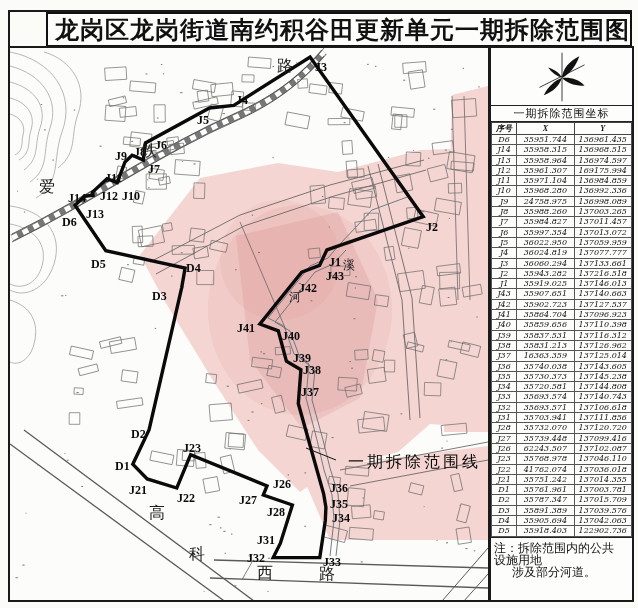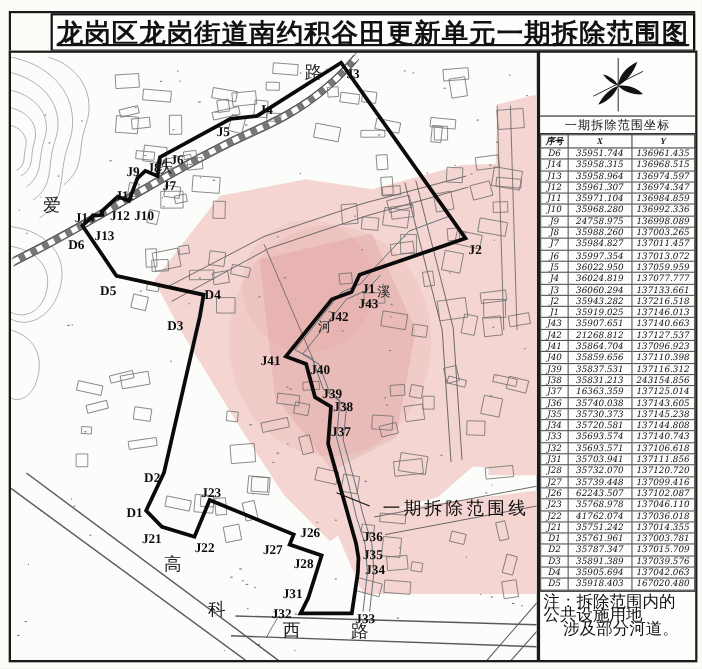--- a/index.html
+++ b/index.html
@@ -1,20 +1,20 @@
 <!DOCTYPE html>
 <html><head>
 <meta charset="utf-8">
 <style>
   html,body{margin:0;padding:0;background:#e9e9e6;}
   .page{position:relative;width:638px;height:608px;background:#fbfbf8;overflow:hidden;
         font-family:"Liberation Serif","DejaVu Serif",serif;color:#111;}
   .frame{position:absolute;left:8px;top:10px;width:624px;height:592px;border:2px solid #1a1a1a;box-sizing:border-box;}
   .title-box{position:absolute;left:46px;top:12px;width:586px;height:35px;border:2px solid #111;box-sizing:border-box;
-             display:flex;align-items:center;justify-content:center;background:#fdfdfb;text-decoration:underline;}
+             display:flex;align-items:center;justify-content:flex-end;background:#fdfdfb;}
   .title-box h1{margin:0;font-size:24px;font-weight:700;letter-spacing:1px;white-space:nowrap;}
   
   .map-panel{position:absolute;left:8px;top:46px;width:482px;height:556px;border:2px solid #1a1a1a;
              box-sizing:border-box;background:#fcfcfa;overflow:hidden;}
   .map-panel svg{position:absolute;left:0;top:0;}
   .ml{position:absolute;white-space:nowrap;pointer-events:none;}
   .ml.vertex{font-size:12px;font-weight:700;letter-spacing:0px;color:#0b0b0b;}
   .ml.road{font-size:16px;color:#1c1c1c;}
   .ml.river{font-size:12px;color:#1c1c1c;}
   .boundary-big-label{position:absolute;left:338px;top:404px;font-size:16px;letter-spacing:3px;color:#0a0a0a;white-space:nowrap;}
@@ -22,21 +22,21 @@
   .sidebar{position:absolute;left:490px;top:46px;width:144px;height:556px;border:2px solid #1a1a1a;border-left-width:1px;
            box-sizing:border-box;background:#fdfdfb;display:flex;flex-direction:column;}
   .compass-box{height:57px;border-bottom:1px solid #222;display:flex;align-items:center;justify-content:center;}
   .table-title{height:15px;border-bottom:1px solid #222;display:flex;align-items:center;justify-content:center;
                font-size:11px;font-weight:400;letter-spacing:1px;}
   table.coords{border-collapse:collapse;width:100%;table-layout:fixed;font-style:italic;}
   table.coords th{font-size:8px;font-weight:700;height:11px;border:1px solid #444;padding:0;}
   table.coords td{font-size:8px;height:9.3px;line-height:9.3px;border:1px solid #555;padding:0 1px;
                   text-align:center;overflow:hidden;white-space:nowrap;font-family:"DejaVu Serif",serif;}
   table.coords col.c0{width:25px;} table.coords col.c1{width:57px;} table.coords col.c2{width:57px;}
-  .note-box{flex:1;border-top:1px solid #222;font-size:15px;line-height:12px;padding:4px 13px 0 3px;}
+  .note-box{flex:1;border-top:1px solid #222;font-size:12px;line-height:12px;padding:4px 13px 0 3px;}
   .note-line2{padding-left:18px;}
 </style>
 </head>
 <body>
 
 <div class="page">
   <div class="frame"></div>
 
   <div class="title-box">
     <h1>龙岗区龙岗街道南约积谷田更新单元一期拆除范围图</h1>
@@ -445,21 +445,21 @@
             <td>136968.515</td>
           </tr>
           <tr>
             <td>J13</td>
             <td>35958.964</td>
             <td>136974.597</td>
           </tr>
           <tr>
             <td>J12</td>
             <td>35961.307</td>
-            <td>136974.347</td>
+            <td>169175.994</td>
           </tr>
           <tr>
             <td>J11</td>
             <td>35971.104</td>
             <td>136984.859</td>
           </tr>
           <tr>
             <td>J10</td>
             <td>35968.280</td>
             <td>136992.336</td>
@@ -509,42 +509,42 @@
             <td>35919.025</td>
             <td>137146.013</td>
           </tr>
           <tr>
             <td>J43</td>
             <td>35907.651</td>
             <td>137140.663</td>
           </tr>
           <tr>
             <td>J42</td>
-            <td>21268.812</td>
+            <td>35902.723</td>
             <td>137127.537</td>
           </tr>
           <tr>
             <td>J41</td>
             <td>35864.704</td>
             <td>137096.923</td>
           </tr>
           <tr>
             <td>J40</td>
             <td>35859.656</td>
             <td>137110.398</td>
           </tr>
           <tr>
             <td>J39</td>
             <td>35837.531</td>
             <td>137116.312</td>
           </tr>
           <tr>
             <td>J38</td>
             <td>35831.213</td>
-            <td>243154.856</td>
+            <td>137126.962</td>
           </tr>
           <tr>
             <td>J37</td>
             <td>16363.359</td>
             <td>137125.014</td>
           </tr>
           <tr>
             <td>J36</td>
             <td>35740.038</td>
             <td>137143.605</td>
@@ -620,21 +620,21 @@
             <td>137039.576</td>
           </tr>
           <tr>
             <td>D4</td>
             <td>35905.694</td>
             <td>137042.063</td>
           </tr>
           <tr>
             <td>D5</td>
             <td>35918.403</td>
-            <td>167020.480</td>
+            <td>122902.736</td>
           </tr>
         </tbody>
     </table>
 
     <div class="note-box">
       <div><span>注：</span><span>拆除范围内的公共设施用地</span></div>
       <div class="note-line2">涉及部分河道。</div>
     </div>
   </div>
 </div>

